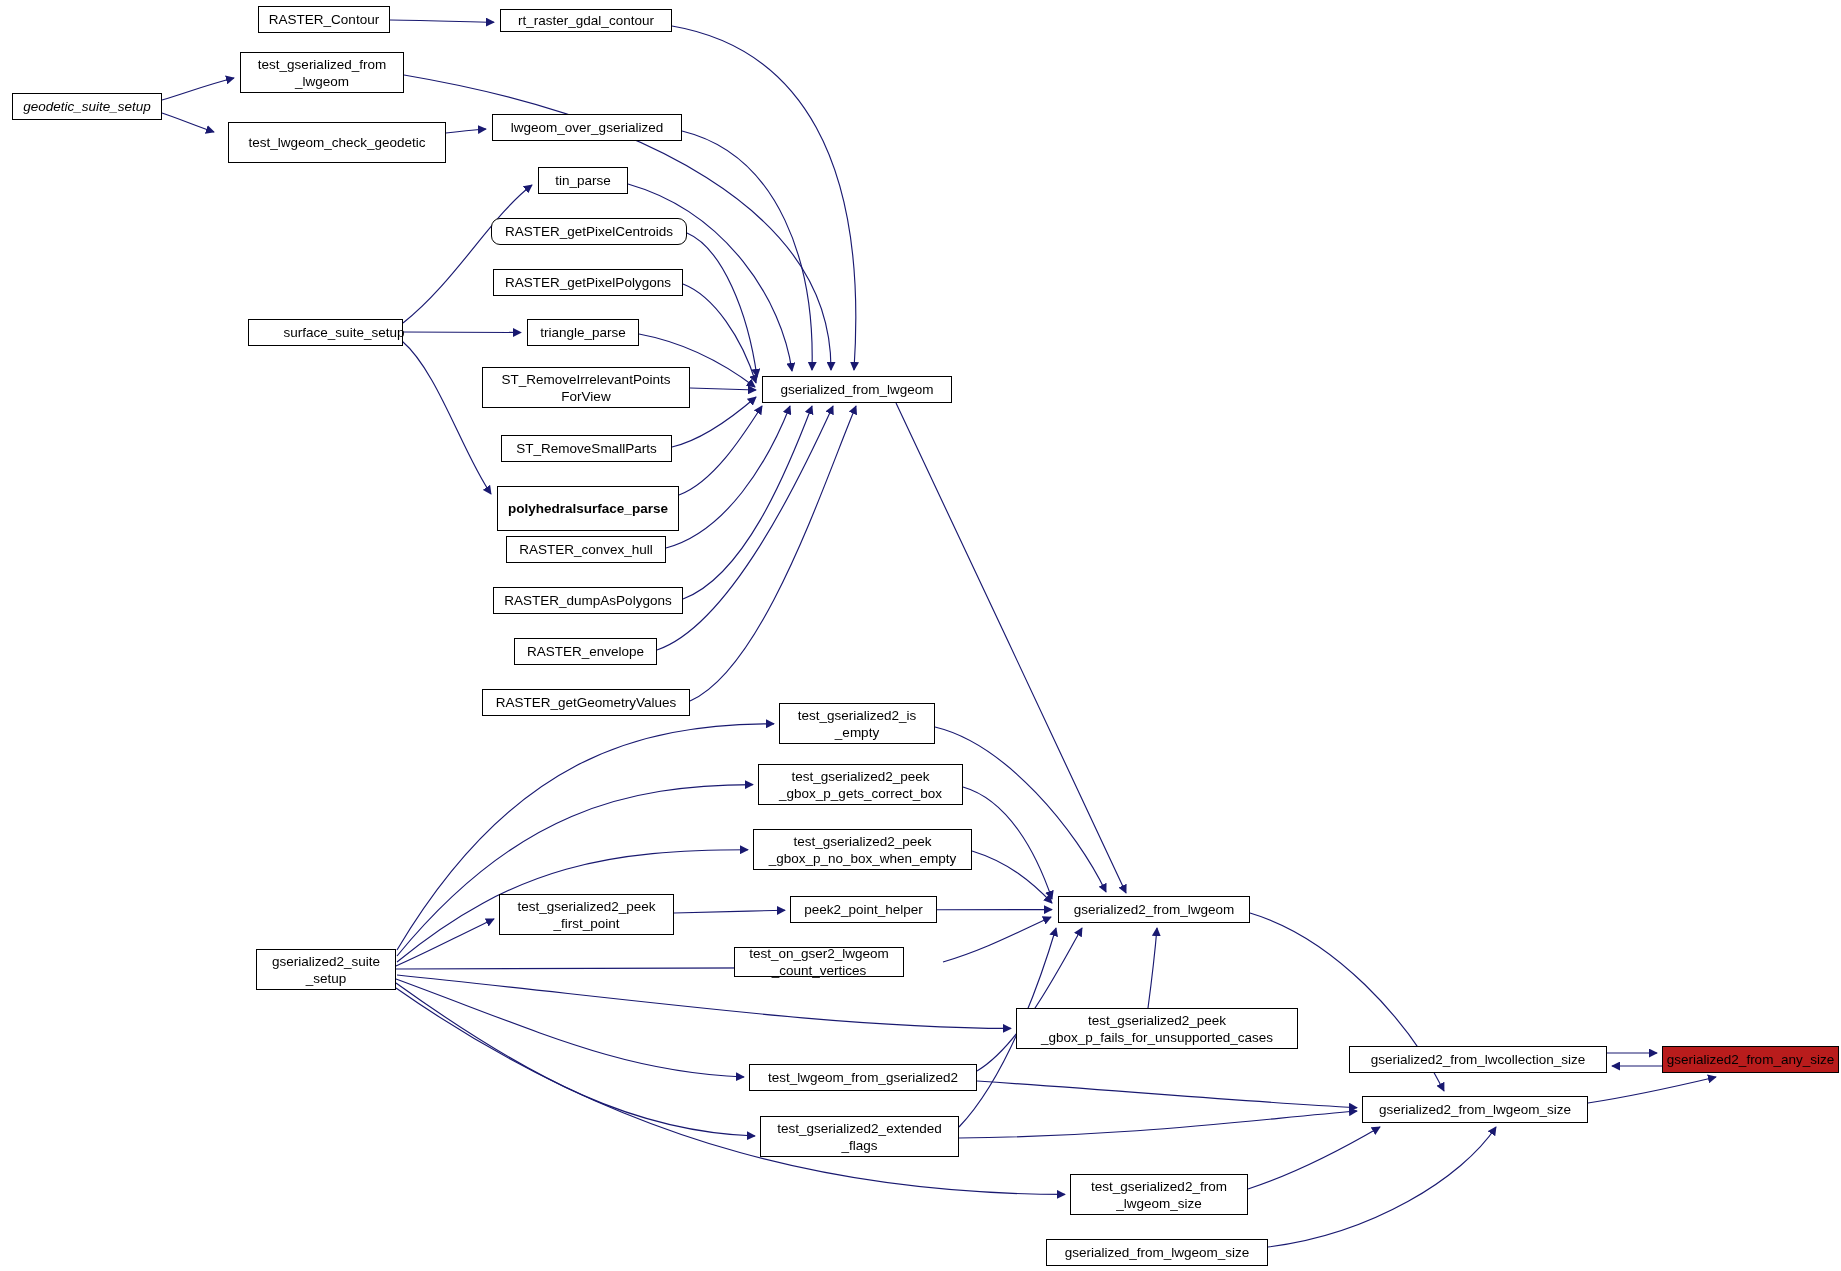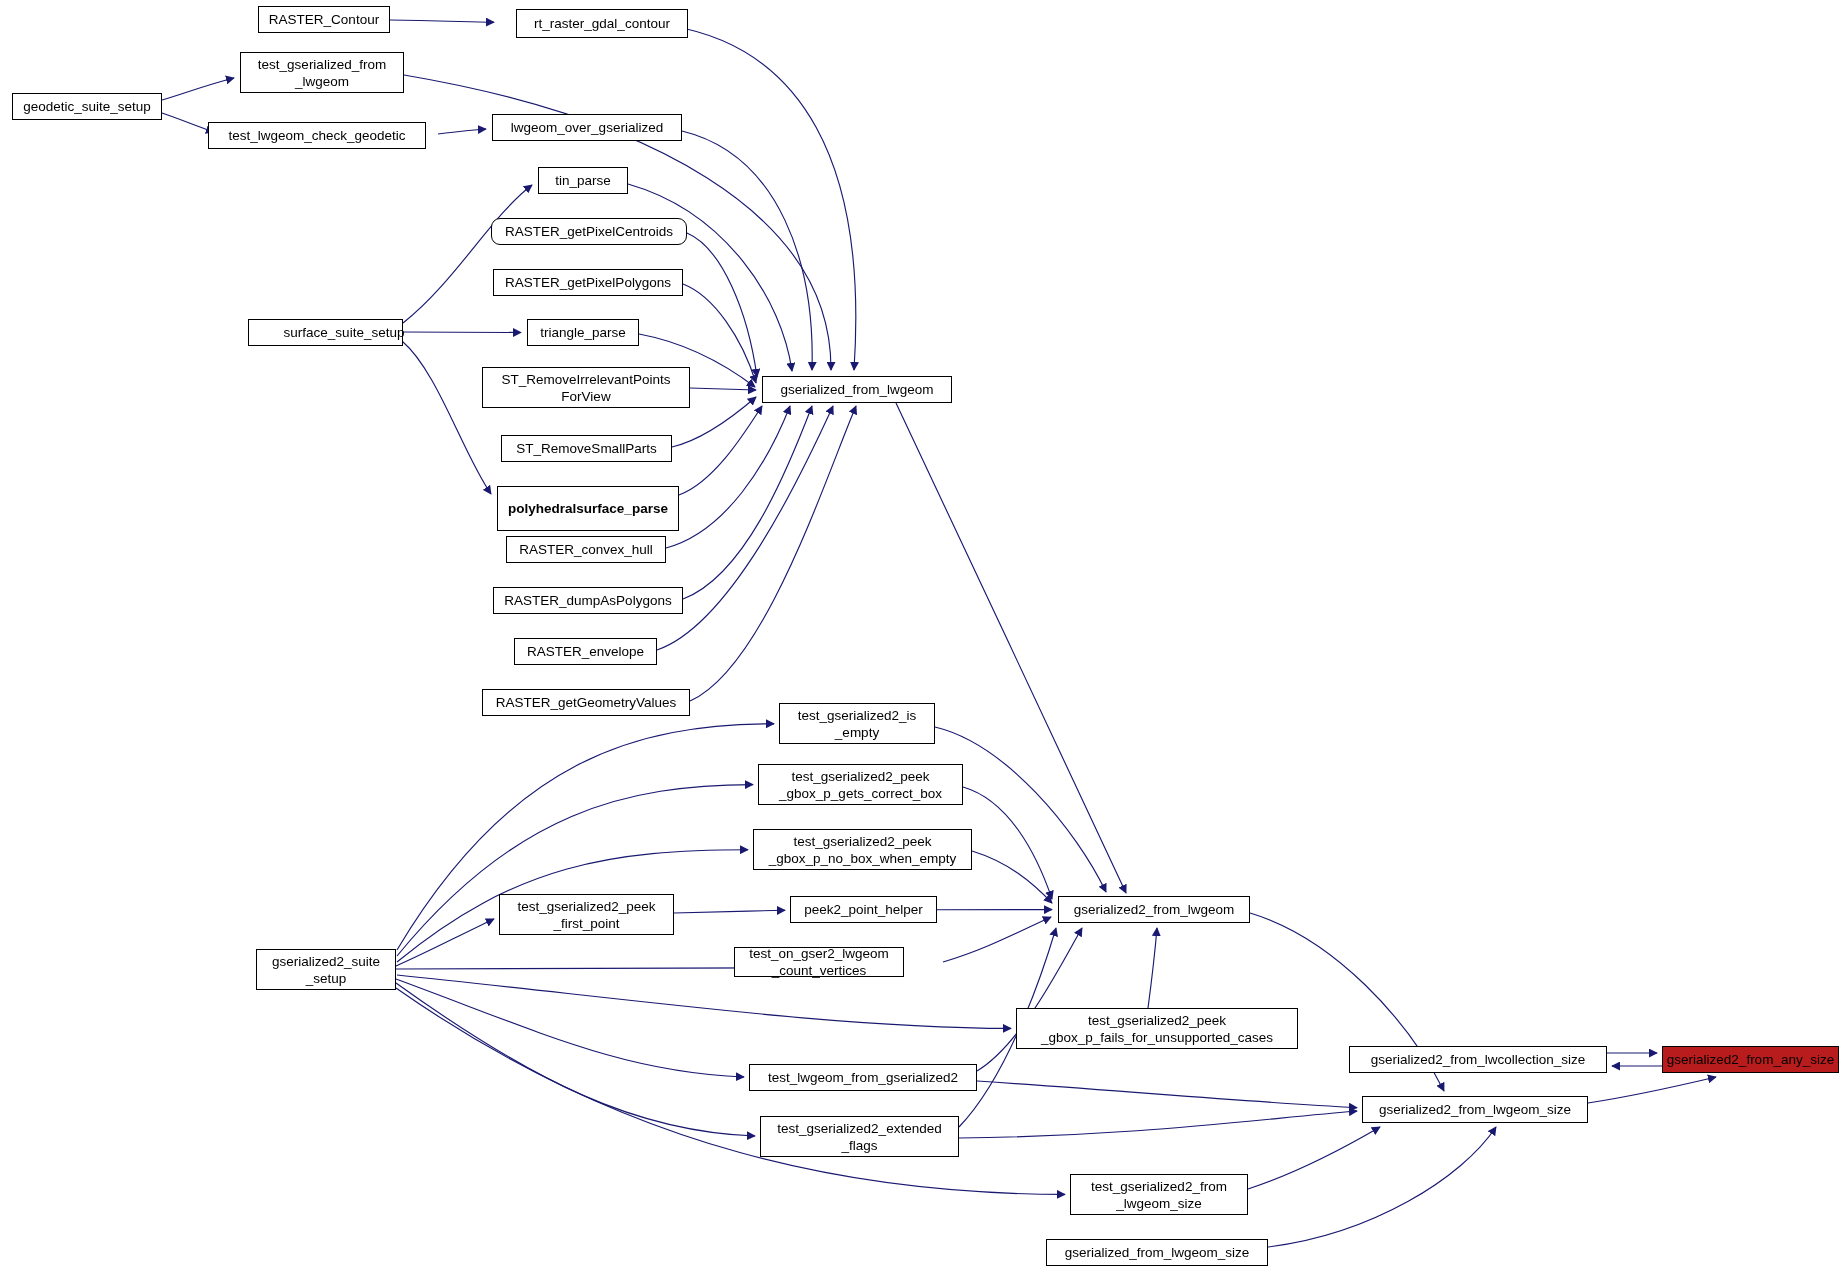--- a/index.html
+++ b/index.html
@@ -101,31 +101,31 @@
         <path d="M1268,1247 C1372,1234 1462,1178 1496,1127" class="edge" marker-end="url(#arrow)"></path>
         <path d="M1588,1103 C1634,1096 1678,1086 1716,1077" class="edge" marker-end="url(#arrow)"></path>
         <path d="M1607,1053 L1657,1053" class="edge" marker-end="url(#arrow)"></path>
         <path d="M1662,1066 L1612,1066" class="edge" marker-end="url(#arrow)"></path>
       </g>
   </svg>
   <div id="nodes">
       <div class="node" style="left: 258px; top: 6px; width: 132px; height: 27px;">
         <div class="line">RASTER_Contour</div>
       </div>
-      <div class="node" style="left: 516px; top: 9px; width: 172px; height: 29px;">
+      <div class="node" style="left: 500px; top: 9px; width: 172px; height: 23px;">
         <div class="line">rt_raster_gdal_contour</div>
       </div>
       <div class="node" style="left: 240px; top: 52px; width: 164px; height: 41px;">
         <div class="line">test_gserialized_from</div>
         <div class="line">_lwgeom</div>
       </div>
-      <div class="node" style="left: 12px; top: 93px; width: 150px; height: 27px;">
+      <div class="node" style="left: 12px; top: 93px; width: 150px; height: 27px; font-style: italic;">
         <div class="line">geodetic_suite_setup</div>
       </div>
-      <div class="node" style="left: 208px; top: 122px; width: 218px; height: 27px;">
+      <div class="node" style="left: 228px; top: 122px; width: 218px; height: 41px;">
         <div class="line">test_lwgeom_check_geodetic</div>
       </div>
       <div class="node" style="left: 492px; top: 114px; width: 190px; height: 27px;">
         <div class="line">lwgeom_over_gserialized</div>
       </div>
       <div class="node" style="left: 538px; top: 167px; width: 90px; height: 27px;">
         <div class="line">tin_parse</div>
       </div>
       <div class="node" style="left: 491px; top: 218px; width: 196px; height: 27px; border-radius: 9px;">
         <div class="line">RASTER_getPixelCentroids</div>

